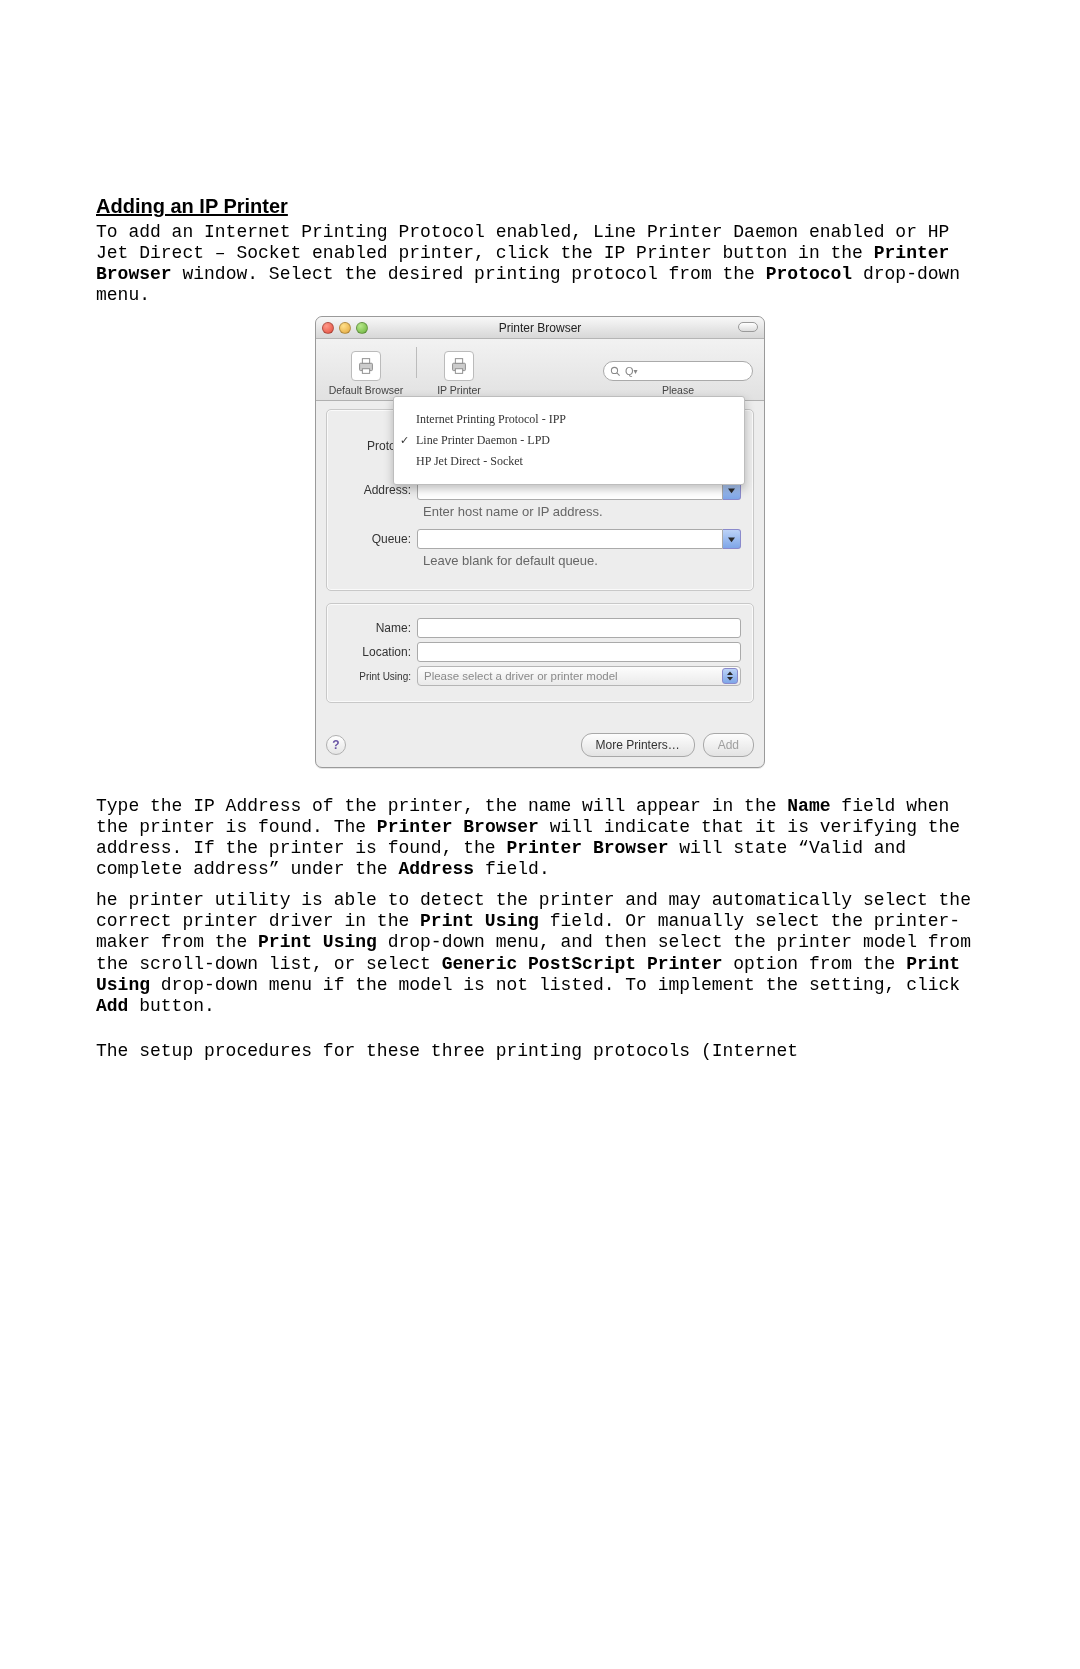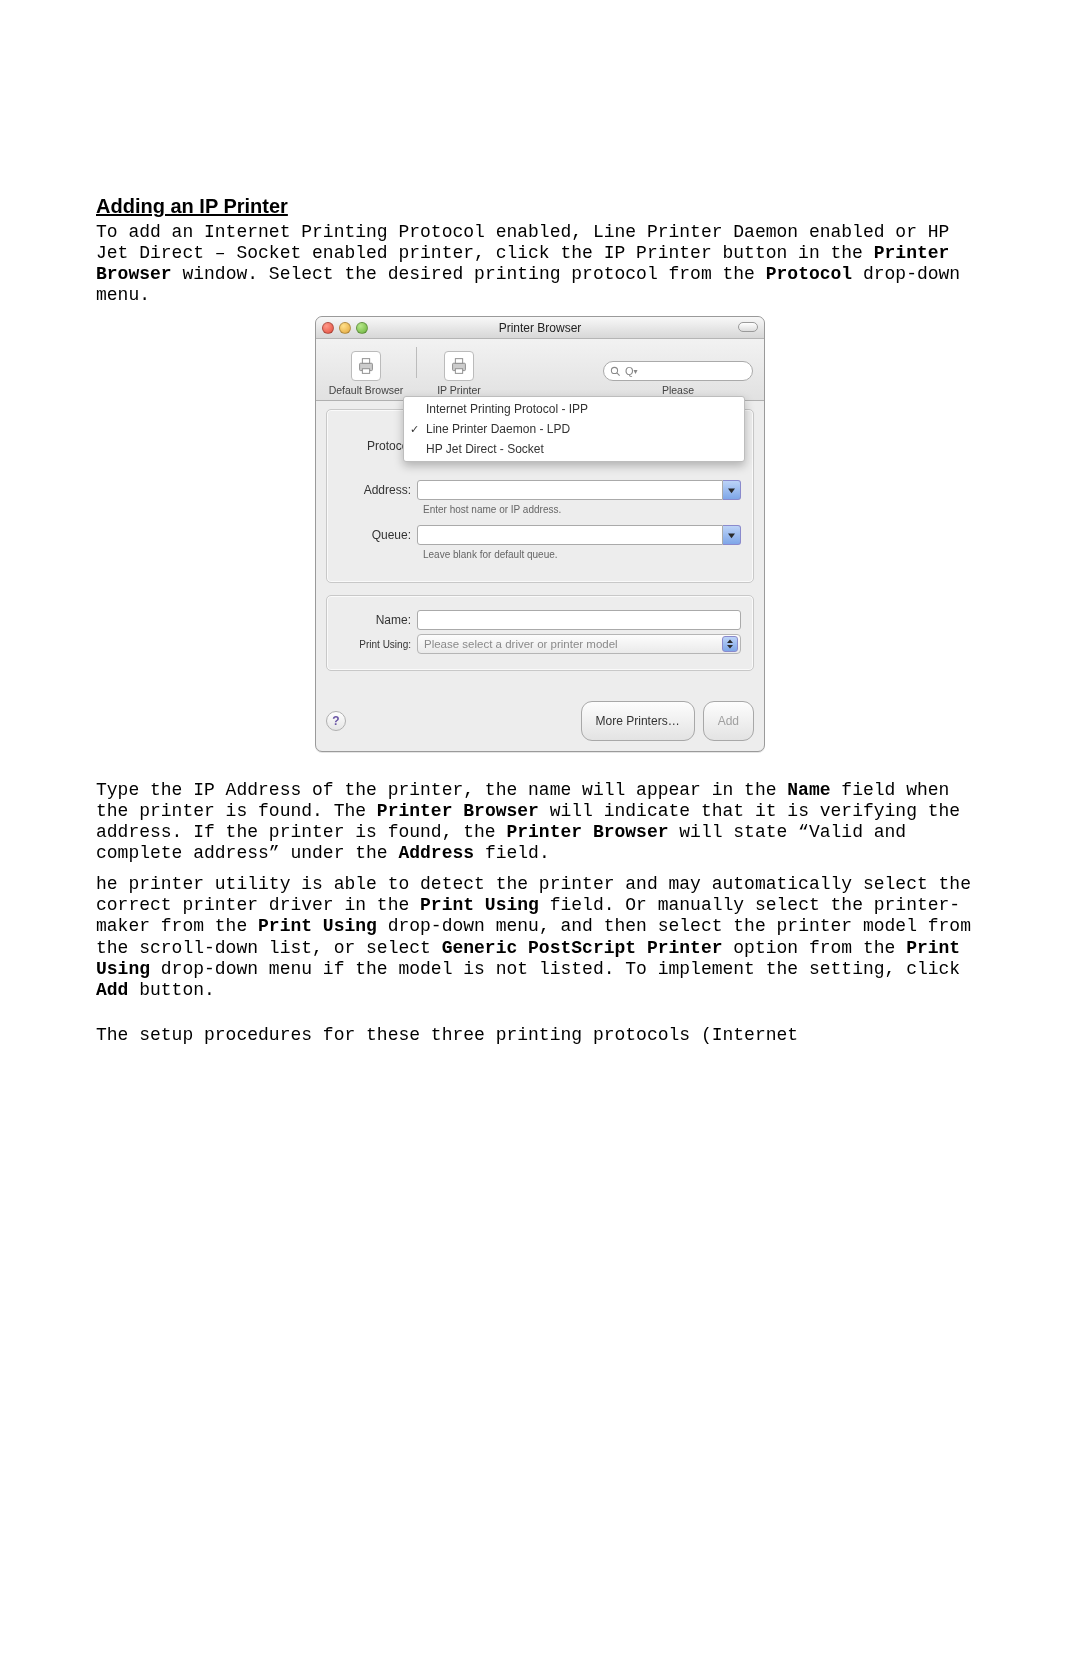--- a/index.html
+++ b/index.html
@@ -129,21 +129,21 @@
   .combo .text-input { border-radius:3px 0 0 3px; }
   .combo-arrow {
     width:18px; height:20px;
     border:1px solid #8a8acc; border-left:none;
     border-radius:0 3px 3px 0;
     background:linear-gradient(#bcd3f7,#7ea6e8);
     display:flex; align-items:center; justify-content:center;
   }
   .combo-arrow svg { width:7px; height:7px; fill:#2a2a2a; }
   .hint {
-    font-size:10px; color:#666;
+    font-size:13px; color:#666;
     margin-left:84px; margin-bottom:10px;
   }
   .select-row { display:flex; align-items:center; margin-bottom:4px; }
   .select-row .lbl { width:78px; text-align:right; font-size:10px; padding-right:6px; color:#333;}
   .select-ctrl {
     flex:1; height:20px;
     background:linear-gradient(#fdfdfd,#eaeaea);
     border:1px solid #b5b5b5; border-radius:4px;
     display:flex; align-items:center; padding:0 6px;
     font-size:11.5px; color:#8a8a8a;
@@ -152,43 +152,44 @@
   .select-arrows {
     position:absolute; right:2px; top:1px; bottom:1px;
     width:16px;
     background:linear-gradient(#bcd3f7,#7ea6e8);
     border-radius:3px; border:1px solid #8a8acc;
     display:flex; flex-direction:column; align-items:center; justify-content:center;
   }
   .select-arrows svg { width:6px; height:5px; fill:#2a2a2a; }
   .dropdown-pop {
     position:absolute;
-    top: -14px; left: 76px; right: 8px;
+    top: -14px; left: 66px; right: 8px;
     background:#fff; border:1px solid #bdbdbd;
     border-radius:3px; box-shadow:0 4px 10px rgba(0,0,0,0.25);
-    z-index:5; padding:2px 0;
+    z-index:5; padding:12px 0;
     font-size:12px;
+    font-family:Liberation Serif, serif;
   }
   .dd-item { padding:3px 8px 3px 22px; color:#333; display:flex; align-items:center; }
   .dd-item .chk { position:absolute; left:6px; font-size:11px; color:#333; }
   .dd-item.rel { position:relative; }
   .pb-footer {
     display:flex; align-items:center;
     padding: 6px 10px 10px 10px;
   }
   .help-btn {
     width:20px; height:20px; border-radius:50%;
     background:linear-gradient(#fff,#e5e5e5);
     border:1px solid #b0b0b0;
     display:flex; align-items:center; justify-content:center;
     font-size:12px; font-weight:bold; color:#6a55a5;
   }
   .footer-spacer { flex:1; }
   .aqua-btn {
-    height:40px; padding:0 14px;
+    height:24px; padding:0 14px;
     border:1px solid #a8a8a8; border-radius:11px;
     background:linear-gradient(#fdfdfd,#e3e3e3);
     font-size:12px; color:#333;
     display:flex; align-items:center; margin-left:8px;
   }
   .aqua-btn.disabled { color:#a0a0a0; }
   .panel.first { padding-top:26px; }
 </style>
 </head>
 <body>
@@ -297,20 +298,24 @@
           </div>
         </div>
         <div class="hint">Leave blank for default queue.</div>
       </div>
 
       <div class="panel">
         <div class="field-row">
           <div class="lbl">Name:</div>
           <div class="text-input"></div>
         </div>
+        <div class="field-row">
+          <div class="lbl">Location:</div>
+          <div class="text-input"></div>
+        </div>
         <div class="select-row">
           <div class="lbl">Print Using:</div>
           <div class="select-ctrl">
             <span>Please select a driver or printer model</span>
             <div class="select-arrows">
               <svg viewBox="0 0 10 7">
                   <polygon points="0,6 10,6 5,0"></polygon>
                 </svg>
               <svg viewBox="0 0 10 7">
                   <polygon points="0,1 10,1 5,7"></polygon>

